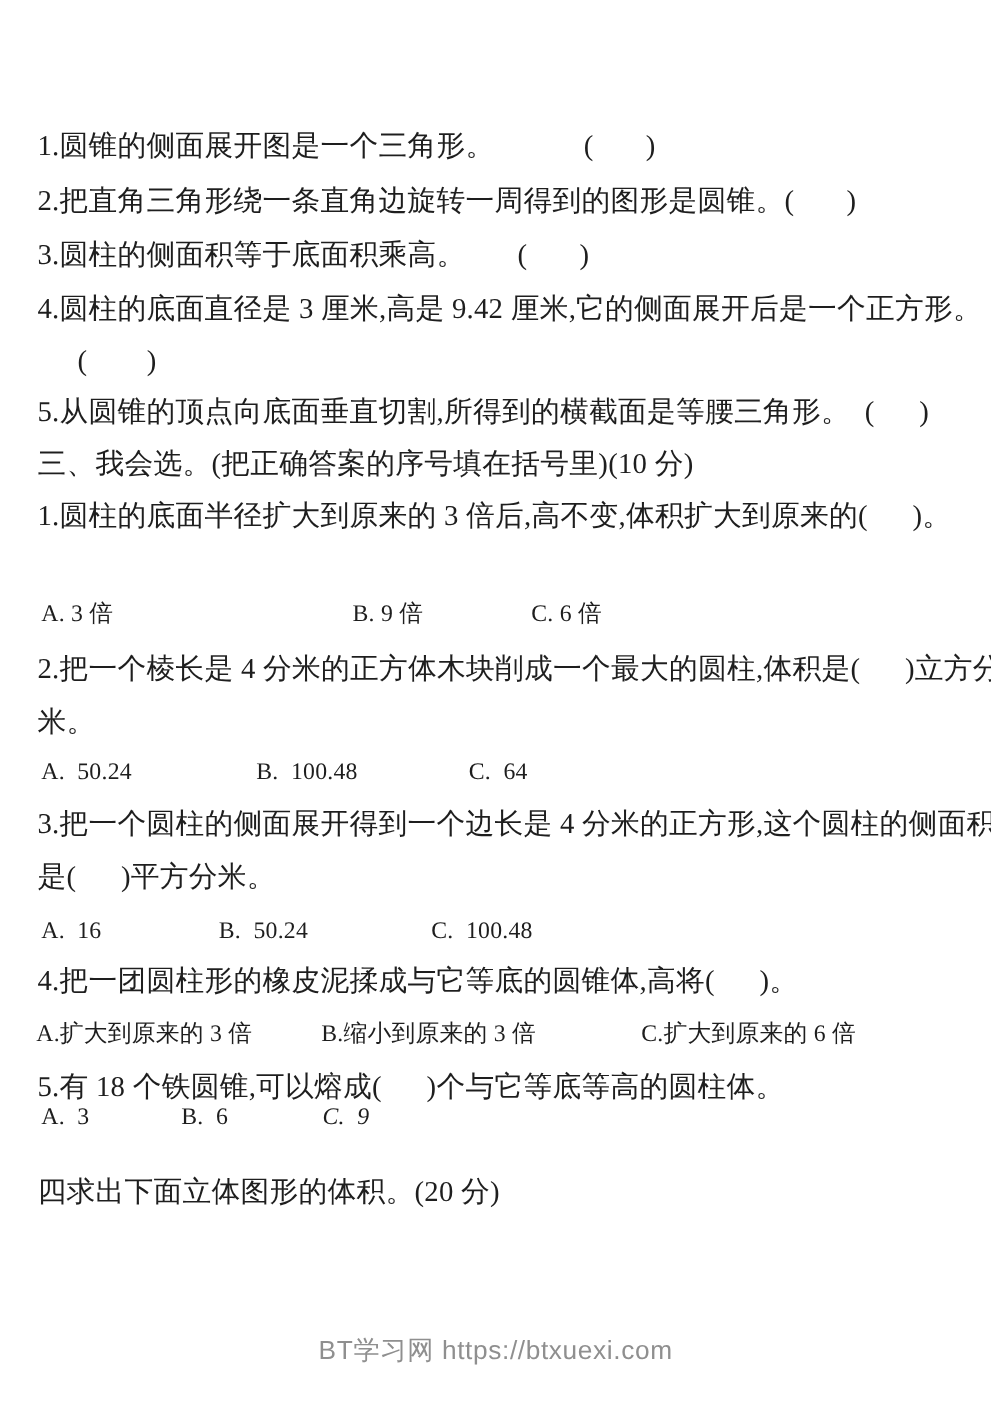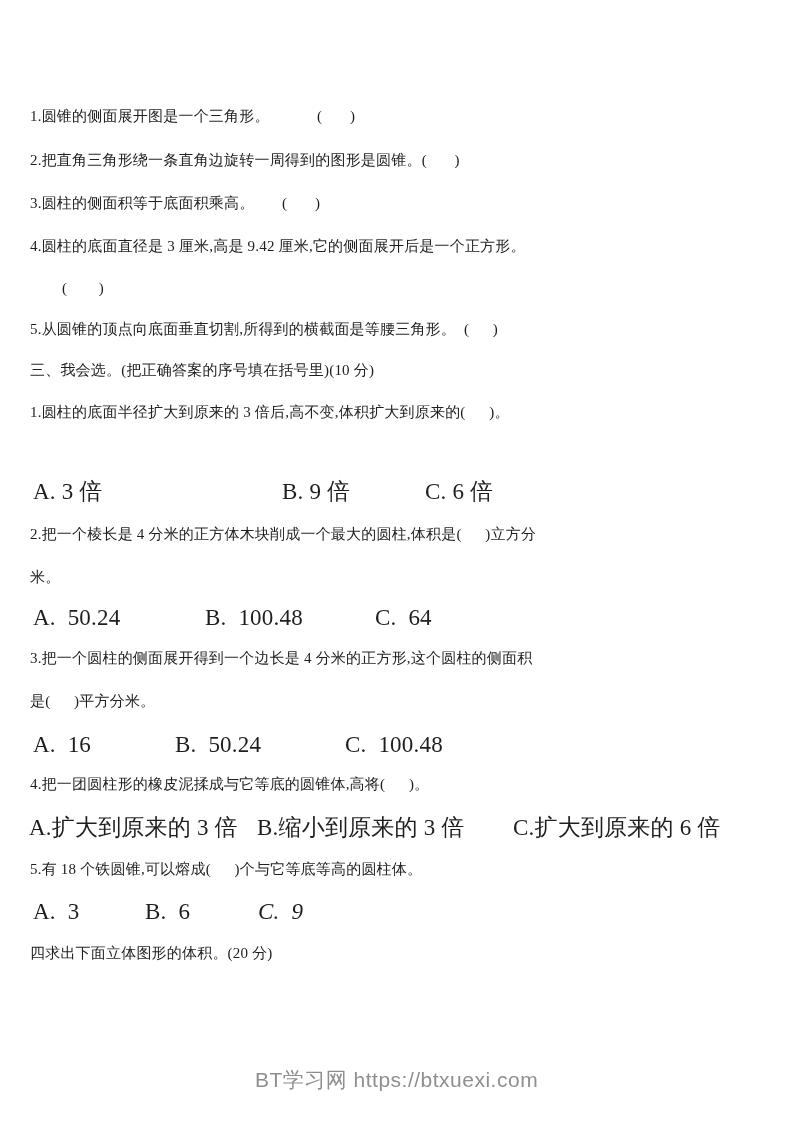--- a/index.html
+++ b/index.html
@@ -8,21 +8,21 @@
     width: 793px;
     height: 1122px;
     background: #ffffff;
     font-family: "Liberation Serif", "DejaVu Serif", sans-serif;
     color: #1e1e1e;
     overflow: hidden;
   }
   .line {
     position: absolute;
     left: 30px;
-    font-size: 15px;
+    font-size: 23px;
     line-height: 27px;
     white-space: pre;
     letter-spacing: 0.2px;
   }
   .indent { left: 62px; }
 
   
   #jq1 { top: 103px; }
   #jq2 { top: 147px; }
   #jq3 { top: 190px; }
@@ -37,34 +37,34 @@
   #c2b { top: 564px; }
   #c3a { top: 645px; }
   #c3b { top: 688px; }
   #c4 { top: 771px; }
   #c5 { top: 856px; }
 
   
   .optrow { position: absolute; left: 0; top: 0; width: 100%; height: 30px; }
   .opt {
     position: absolute;
-    font-size: 23px;
+    font-size: 19px;
     line-height: 27px;
     white-space: pre;
     letter-spacing: 0.2px;
   }
   #c1o { top: 478px; }
   #c1o .oa { left: 33px; } #c1o .ob { left: 255px; margin-left: 27px; } #c1o .oc { left: 425px; }
   #c2o { top: 604px; }
   #c2o .oa { left: 33px; } #c2o .ob { left: 205px; } #c2o .oc { left: 375px; }
   #c3o { top: 731px; }
   #c3o .oa { left: 33px; } #c3o .ob { left: 175px; } #c3o .oc { left: 345px; }
   #c4o { top: 814px; }
   #c4o .oa { left: 29px; } #c4o .ob { left: 257px; } #c4o .oc { left: 480px; margin-left: 33px; }
-  #c5o { top: 898px; }
+  #c5o { top: 880px; }
   #c5o .oa { left: 33px; } #c5o .ob { left: 145px; } #c5o .oc { left: 258px; font-style: italic; }
 
   
   #sec4h { top: 940px; }
 
   
   .footer {
     position: absolute;
     top: 1066px;
     left: 0;

